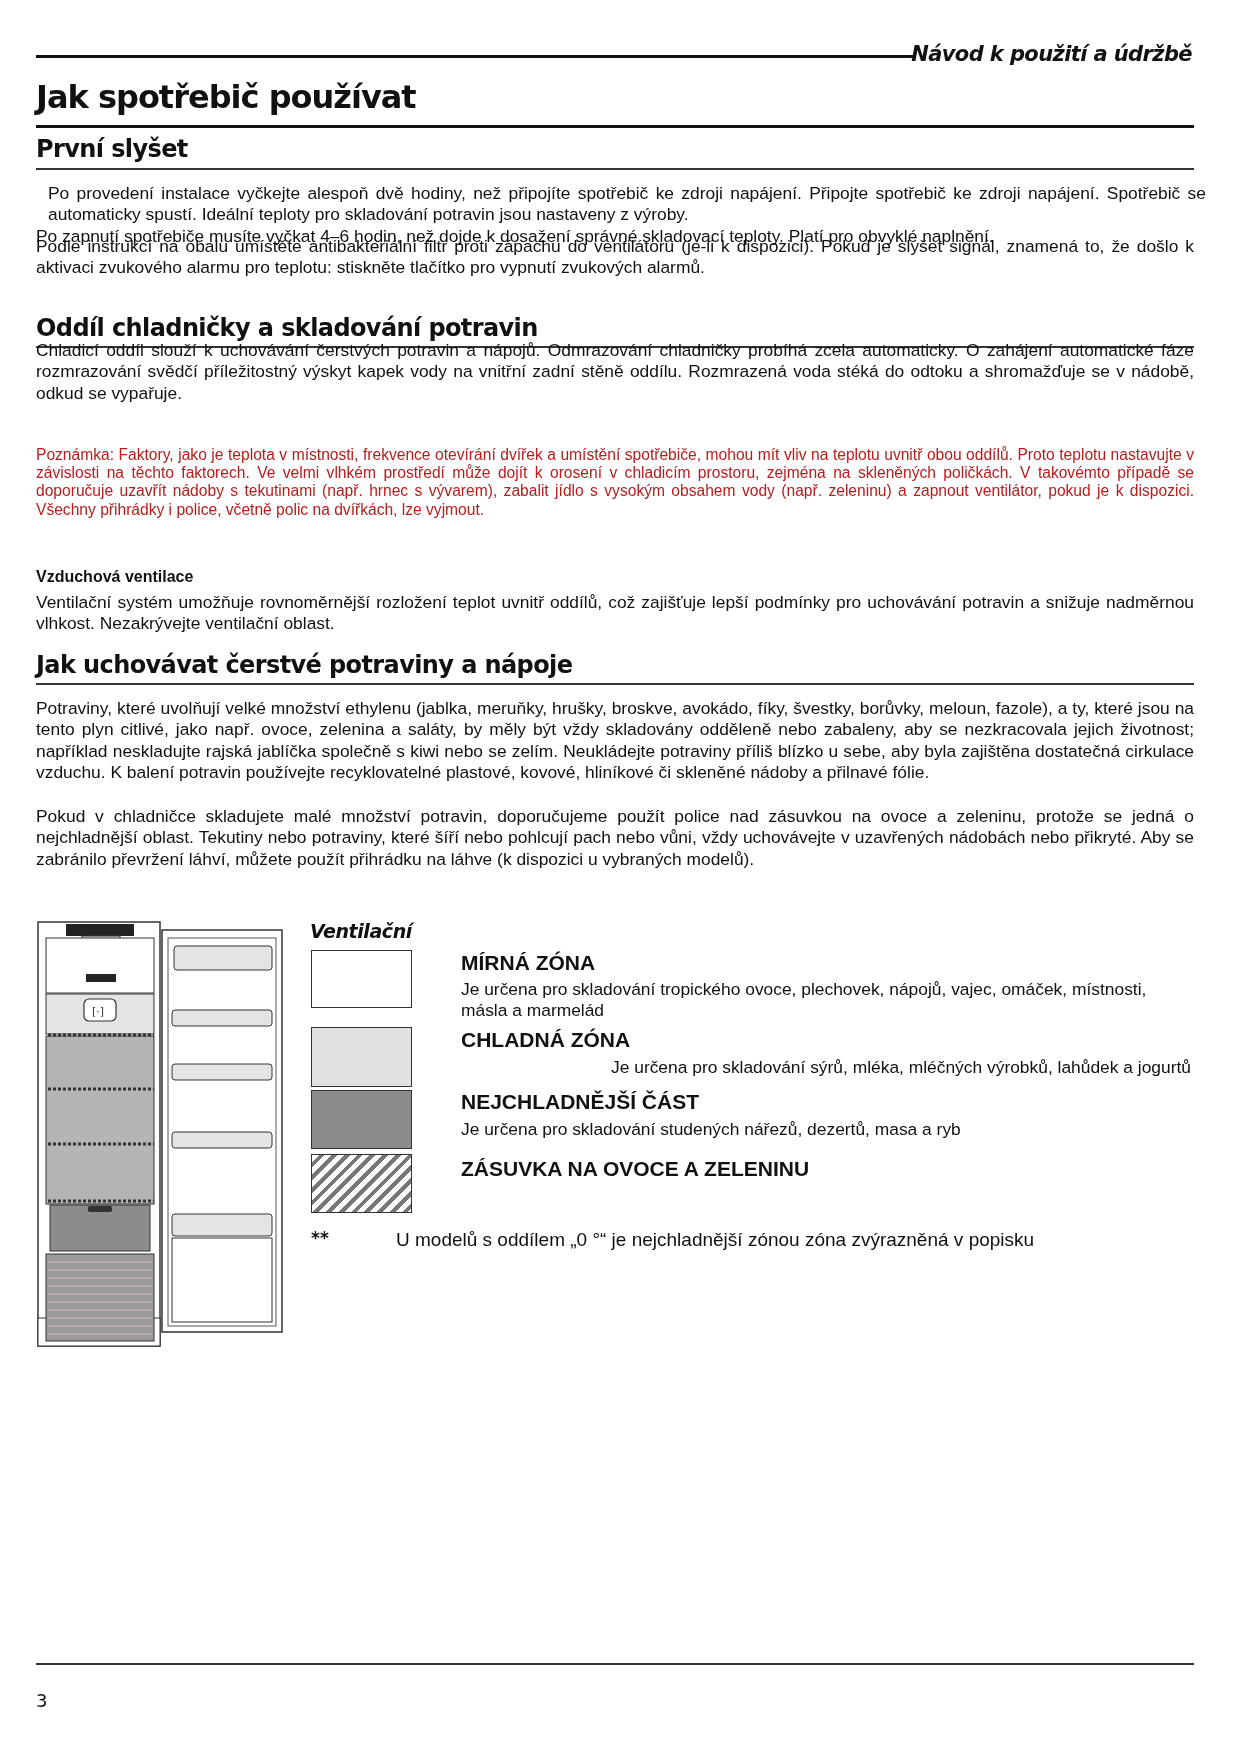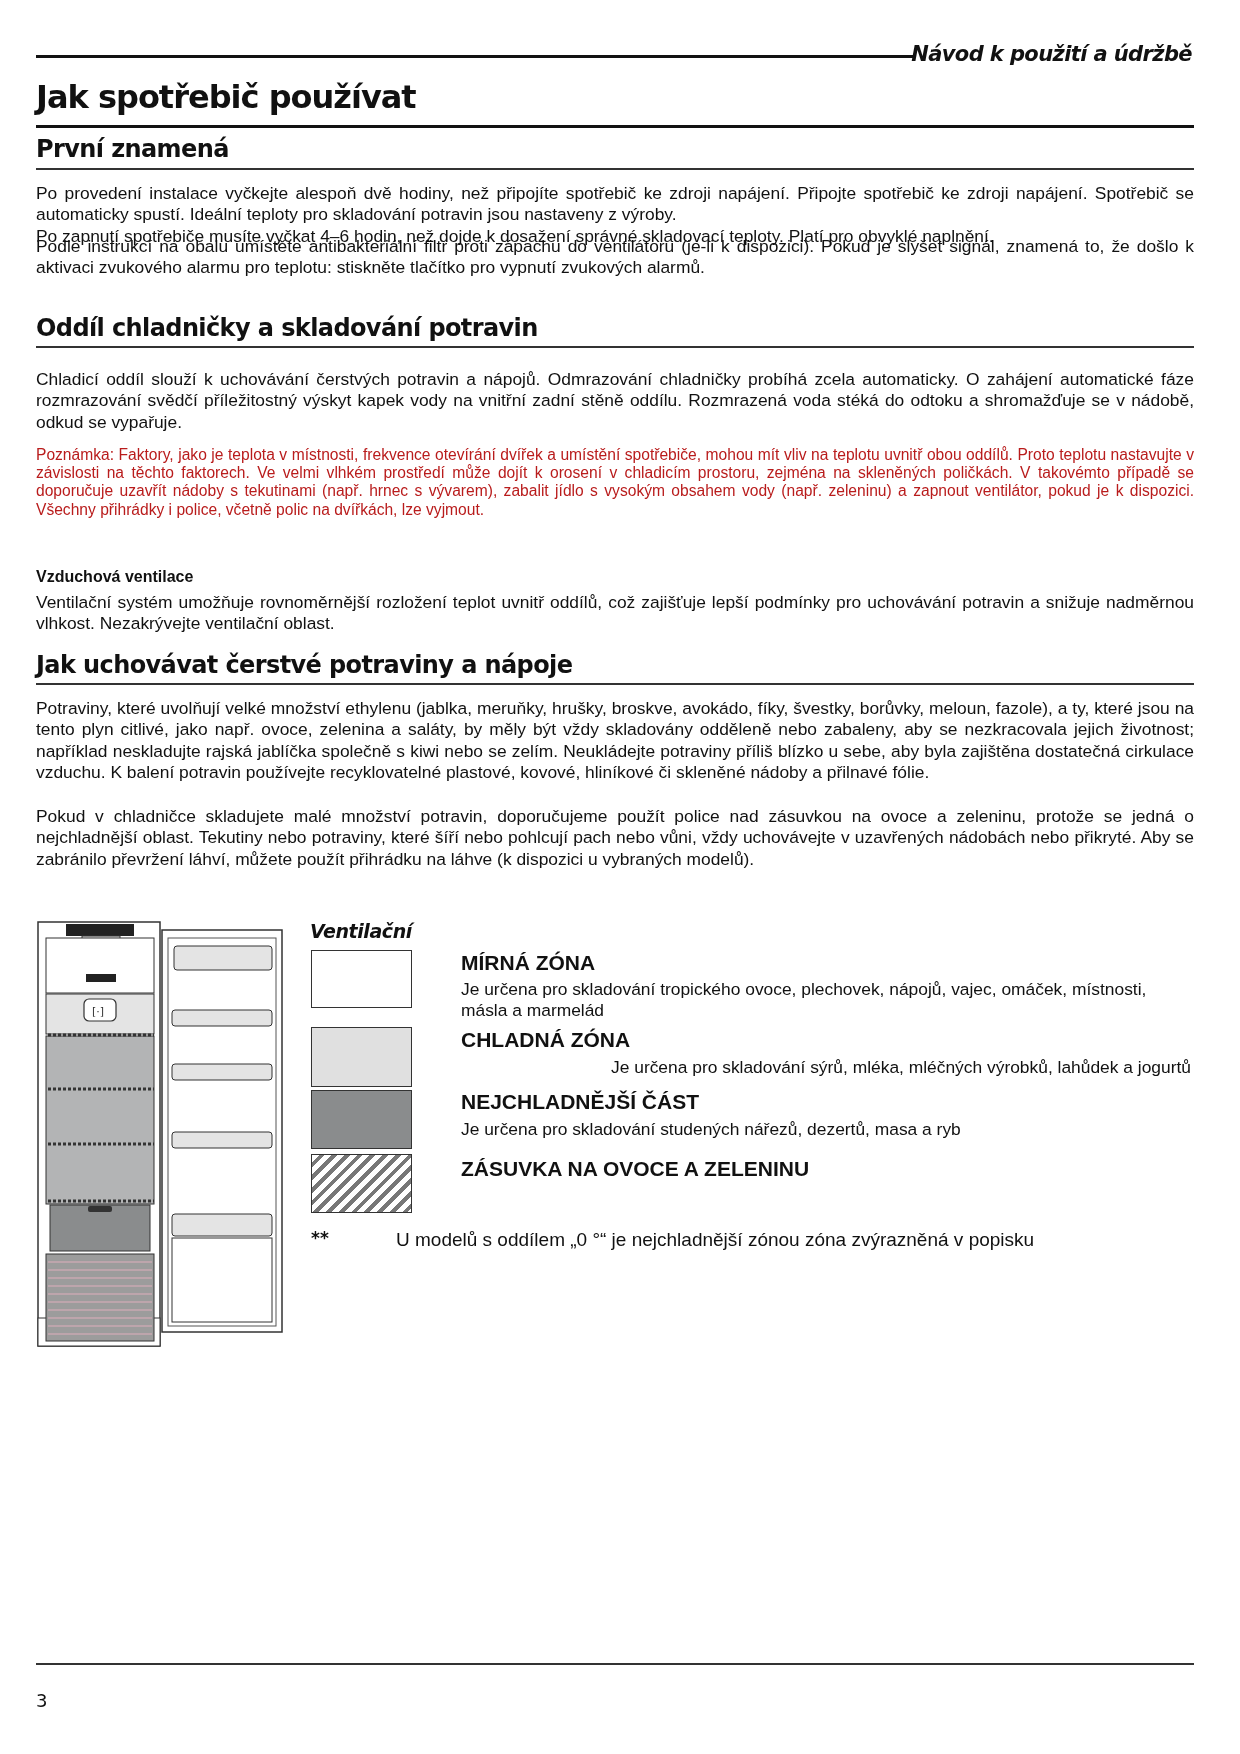--- a/index.html
+++ b/index.html
@@ -36,29 +36,29 @@
   .page-number { position: absolute; left: 36px; top: 1690px; font-size: 18px; }
 </style>
 </head>
 <body>
 
 <div class="top-rule"></div>
 <div class="doc-header">Návod k použití a údržbě</div>
 <h1 class="page-title">Jak spotřebič používat</h1>
 <div class="title-rule"></div>
 
-<h2 class="h2" style="top:135px;">První znamená</h2>
+<h2 class="h2" style="top:135px;">První slyšet</h2>
 <div class="h2-rule" style="top:168px;"></div>
-<p class="para" style="top:183px;">Po provedení instalace vyčkejte alespoň dvě hodiny, než připojíte spotřebič ke zdroji napájení. Připojte spotřebič ke zdroji napájení. Spotřebič se automaticky spustí. Ideální teploty pro skladování potravin jsou nastaveny z výroby.</p>
+<p class="para" style="top:183px;margin-left:12px;">Po provedení instalace vyčkejte alespoň dvě hodiny, než připojíte spotřebič ke zdroji napájení. Připojte spotřebič ke zdroji napájení. Spotřebič se automaticky spustí. Ideální teploty pro skladování potravin jsou nastaveny z výroby.</p>
 <p class="para" style="top:226px;">Po zapnutí spotřebiče musíte vyčkat 4–6 hodin, než dojde k dosažení správné skladovací teploty. Platí pro obvyklé naplnění.</p>
 <p class="para" style="top:236px;">Podle instrukcí na obalu umístěte antibakteriální filtr proti zápachu do ventilátoru (je-li k dispozici). Pokud je slyšet signál, znamená to, že došlo k aktivaci zvukového alarmu pro teplotu: stiskněte tlačítko pro vypnutí zvukových alarmů.</p>
 
 <h2 class="h2" style="top:314px;">Oddíl chladničky a skladování potravin</h2>
 <div class="h2-rule" style="top:346px;"></div>
-<p class="para" style="top:369px;">Chladicí oddíl slouží k uchovávání čerstvých potravin a nápojů. Odmrazování chladničky probíhá zcela automaticky. O zahájení automatické fáze rozmrazování svědčí příležitostný výskyt kapek vody na vnitřní zadní stěně oddílu. Rozmrazená voda stéká do odtoku a shromažďuje se v nádobě, odkud se vypařuje.</p>
+<p class="para" style="top:340px;">Chladicí oddíl slouží k uchovávání čerstvých potravin a nápojů. Odmrazování chladničky probíhá zcela automaticky. O zahájení automatické fáze rozmrazování svědčí příležitostný výskyt kapek vody na vnitřní zadní stěně oddílu. Rozmrazená voda stéká do odtoku a shromažďuje se v nádobě, odkud se vypařuje.</p>
 <p class="para note" style="top:446px;">Poznámka: Faktory, jako je teplota v místnosti, frekvence otevírání dvířek a umístění spotřebiče, mohou mít vliv na teplotu uvnitř obou oddílů. Proto teplotu nastavujte v závislosti na těchto faktorech. Ve velmi vlhkém prostředí může dojít k orosení v chladicím prostoru, zejména na skleněných poličkách. V takovémto případě se doporučuje uzavřít nádoby s tekutinami (např. hrnec s vývarem), zabalit jídlo s vysokým obsahem vody (např. zeleninu) a zapnout ventilátor, pokud je k dispozici. Všechny přihrádky i police, včetně polic na dvířkách, lze vyjmout.</p>
 <div class="sub-h" style="top:568px;">Vzduchová ventilace</div>
 <p class="para" style="top:592px;">Ventilační systém umožňuje rovnoměrnější rozložení teplot uvnitř oddílů, což zajišťuje lepší podmínky pro uchovávání potravin a snižuje nadměrnou vlhkost. Nezakrývejte ventilační oblast.</p>
 
 <h2 class="h2" style="top:651px;">Jak uchovávat čerstvé potraviny a nápoje</h2>
 <div class="h2-rule" style="top:683px;"></div>
 <p class="para" style="top:698px;">Potraviny, které uvolňují velké množství ethylenu (jablka, meruňky, hrušky, broskve, avokádo, fíky, švestky, borůvky, meloun, fazole), a ty, které jsou na tento plyn citlivé, jako např. ovoce, zelenina a saláty, by měly být vždy skladovány odděleně nebo zabaleny, aby se nezkracovala jejich životnost; například neskladujte rajská jablíčka společně s kiwi nebo se zelím. Neukládejte potraviny příliš blízko u sebe, aby byla zajištěna dostatečná cirkulace vzduchu. K balení potravin používejte recyklovatelné plastové, kovové, hliníkové či skleněné nádoby a přilnavé fólie.</p>
 <p class="para" style="top:806px;">Pokud v chladničce skladujete malé množství potravin, doporučujeme použít police nad zásuvkou na ovoce a zeleninu, protože se jedná o nejchladnější oblast. Tekutiny nebo potraviny, které šíří nebo pohlcují pach nebo vůni, vždy uchovávejte v uzavřených nádobách nebo přikryté. Aby se zabránilo převržení láhví, můžete použít přihrádku na láhve (k dispozici u vybraných modelů).</p>
 
 <div class="fridge">

